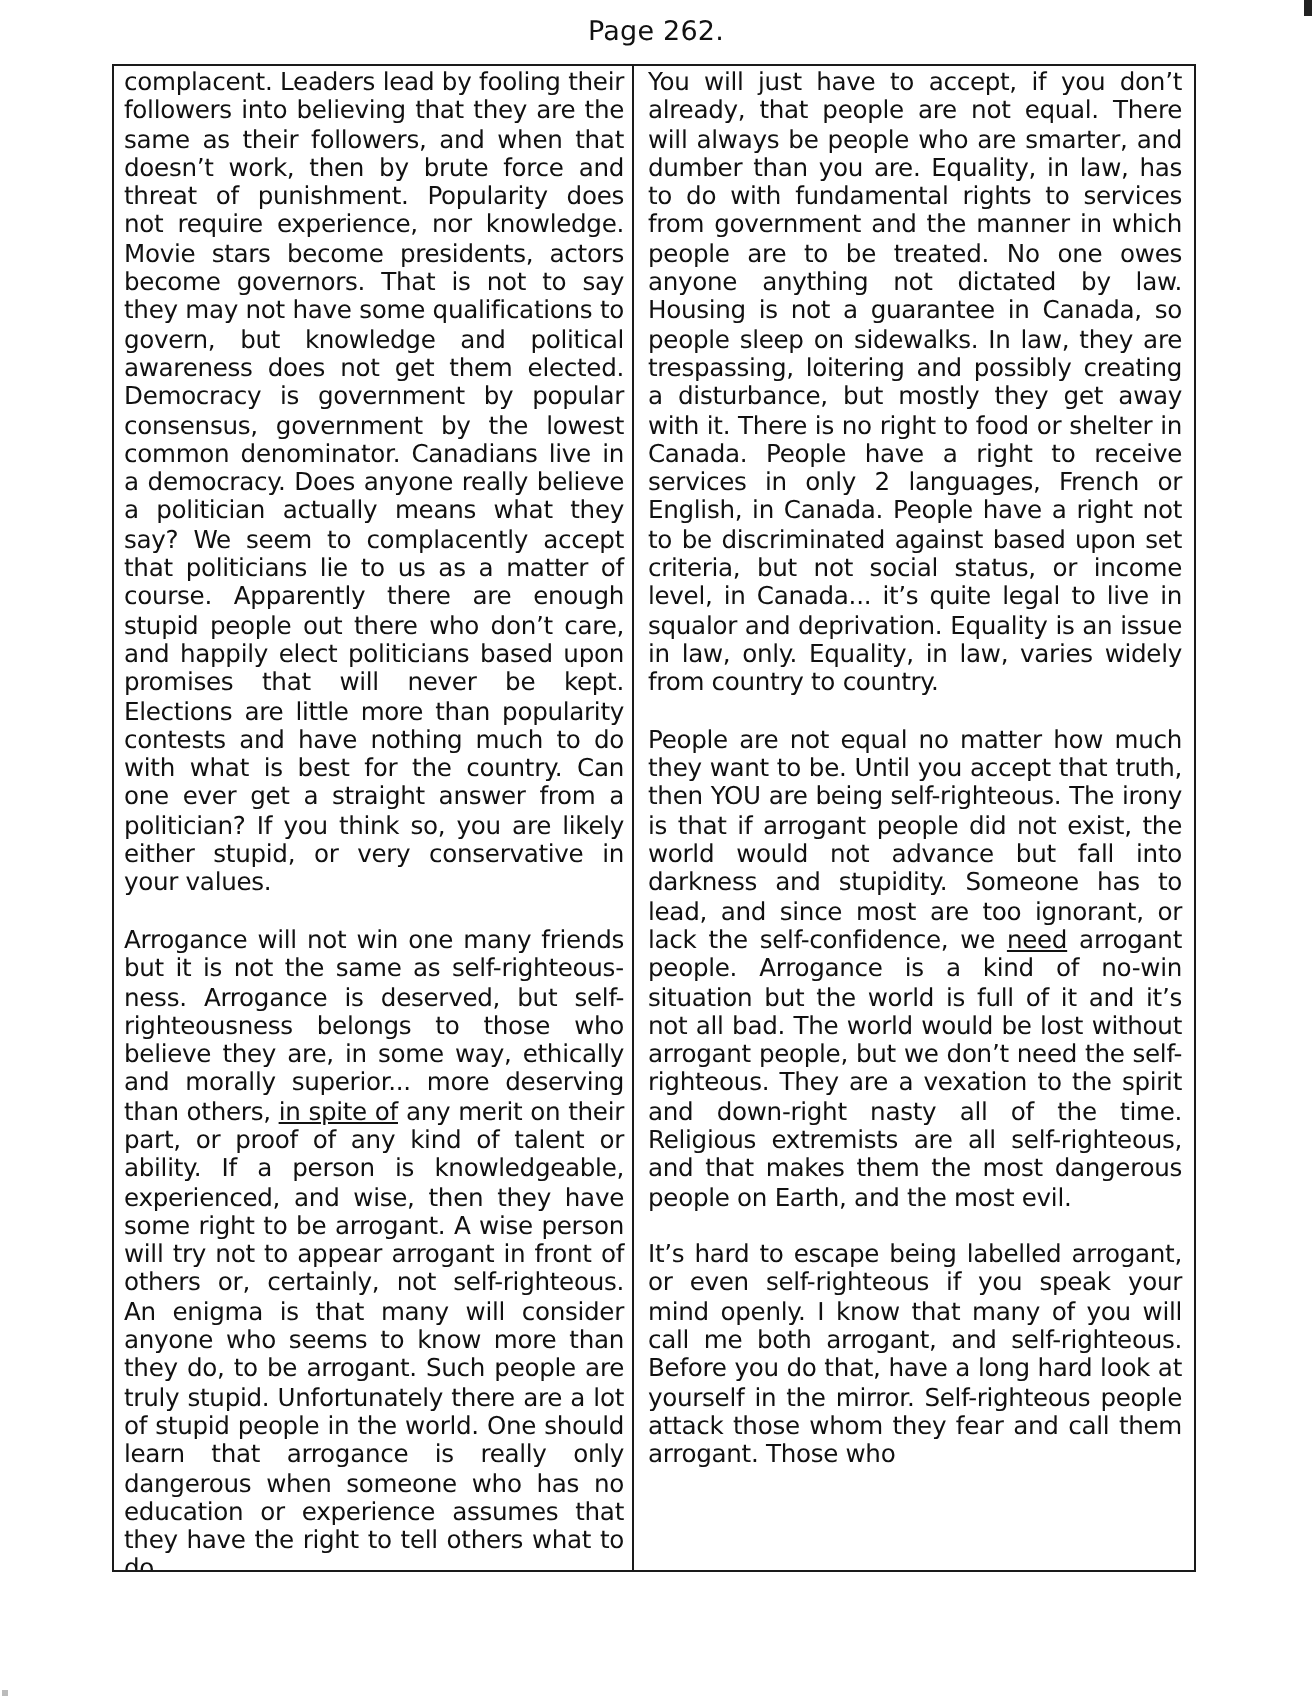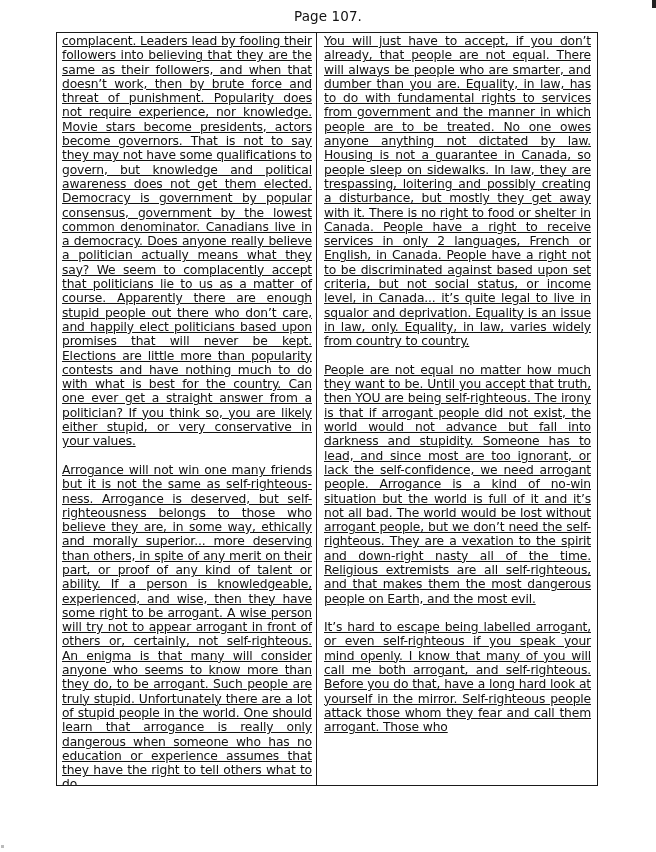--- a/index.html
+++ b/index.html
@@ -6,33 +6,33 @@
     body { width: 656px; height: 852px; position: relative; overflow: hidden;
            font-family: "DejaVu Sans", sans-serif; color: #111; }
     .page-header { position: absolute; top: 8px; left: 0; width: 656px; text-align: center;
                    font-size: 13.5px; letter-spacing: 0.1px; }
     .box { position: absolute; left: 56px; top: 32px; width: 540px; height: 752px;
            border: 1.5px solid #1a1a1a; display: flex; }
     .col { box-sizing: border-box; padding: 1px 4px 0 5px; font-size: 12.3px; line-height: 14.3px;
            text-align: justify; letter-spacing: -0.15px; overflow: hidden; }
     .col-left { width: 260px; border-right: 1.5px solid #1a1a1a; }
     .col-right { width: 280px; padding-left: 7px; padding-right: 6px; }
-    .para { margin: 0 0 14.3px 0; hyphens: manual; text-decoration: underline; }
+    .para { margin: 0 0 14.3px 0; hyphens: manual; }
     .para:last-child { margin-bottom: 0; }
     .u { text-decoration: underline; }
     .corner-mark { position: absolute; top: 0; right: 0; width: 4px; height: 8px; background: #222; }
     .bottom-speck { position: absolute; left: 1px; bottom: 4px; width: 3px; height: 3px; background: #bbb; }
   </style>
 </head>
 <body>
 
 <div class="corner-mark"></div>
 <div class="bottom-speck"></div>
 
-<div class="page-header">Page 107.</div>
+<div class="page-header">Page 262.</div>
 
 <div class="box">
   <div class="col col-left">
     <p class="para">complacent. Leaders lead by fooling their followers into believing that they are the same as their followers, and when that doesn’t work, then by brute force and threat of punishment. Popularity does not require experience, nor knowledge. Movie stars become presidents, actors be­come governors. That is not to say they may not have some qualifications to gov­ern, but knowledge and political aware­ness does not get them elected. Democ­racy is government by popular consensus, government by the lowest common de­nominator. Canadians live in a democ­racy. Does anyone really believe a politi­cian actually means what they say? We seem to complacently accept that politi­cians lie to us as a matter of course. Ap­parently there are enough stupid people out there who don’t care, and happily elect politicians based upon promises that will never be kept. Elections are little more than popularity contests and have noth­ing much to do with what is best for the country. Can one ever get a straight an­swer from a politician? If you think so, you are likely either stupid, or very con­servative in your values.</p>
     <p class="para"><span>Arrogance will not win one many friends but it is not the same as self-righteous­ness. Arrogance is deserved, but self-righ­teousness belongs to those who believe they are, in some way, ethically and morally superior... more deserving than others, </span><span class="u">in spite of</span><span> any merit on their part, or proof of any kind of talent or ability. If a person is knowledgeable, experienced, and wise, then they have some right to be arrogant. A wise person will try not to appear arrogant in front of others or, cer­tainly, not self-righteous. An enigma is that many will consider anyone who seems to know more than they do, to be arrogant. Such people are truly stupid. Unfortunately there are a lot of stupid people in the world. One should learn that arrogance is really only dangerous when someone who has no education or experi­ence assumes that they have the right to tell others what to do.</span></p>
   </div>
   <div class="col col-right">
     <p class="para">You will just have to accept, if you don’t already, that people are not equal. There will always be people who are smarter, and dumber than you are. Equality, in law, has to do with fundamental rights to services from government and the man­ner in which people are to be treated. No one owes anyone anything not dictated by law. Housing is not a guarantee in Canada, so people sleep on sidewalks. In law, they are trespassing, loitering and possibly creating a disturbance, but mostly they get away with it. There is no right to food or shelter in Canada. People have a right to receive services in only 2 languages, French or English, in Canada. People have a right not to be discriminated against based upon set criteria, but not social status, or income level, in Canada... it’s quite legal to live in squalor and dep­rivation. Equality is an issue in law, only. Equality, in law, varies widely from coun­try to country.</p>
     <p class="para"><span>People are not equal no matter how much they want to be. Until you accept that truth, then YOU are being self-righteous. The irony is that if arrogant people did not exist, the world would not advance but fall into darkness and stupidity. Some­one has to lead, and since most are too ignorant, or lack the self-confidence, we </span><span class="u">need</span><span> arrogant people. Arrogance is a kind of no-win situation but the world is full of it and it’s not all bad. The world would be lost without arrogant people, but we don’t need the self-righteous. They are a vexa­tion to the spirit and down-right nasty all of the time. Religious extremists are all self-righteous, and that makes them the most dangerous people on Earth, and the most evil.</span></p>
     <p class="para">It’s hard to escape being labelled arro­gant, or even self-righteous if you speak your mind openly. I know that many of you will call me both arrogant, and self-righteous. Before you do that, have a long hard look at yourself in the mirror. Self-righteous people attack those whom they fear and call them arrogant. Those who</p>

